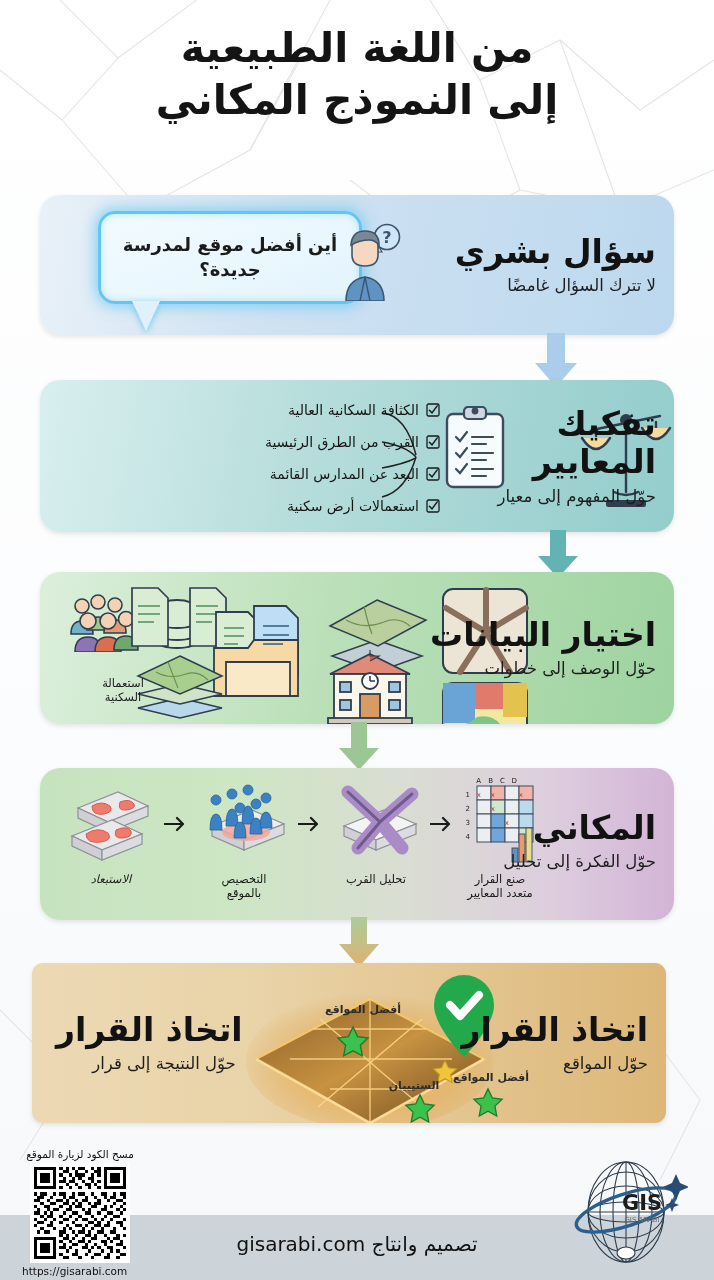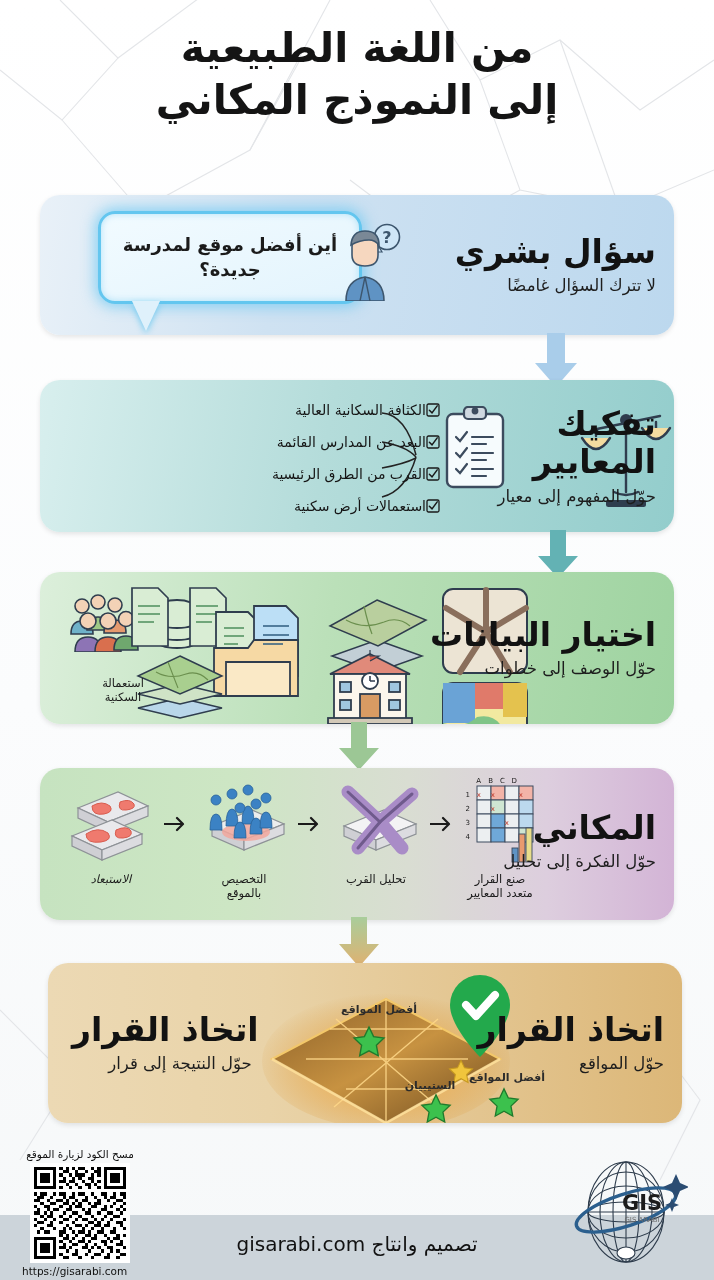--- a/index.html
+++ b/index.html
@@ -48,22 +48,22 @@
 
   
   #card1 { left:40px; top:195px; width:634px; height:140px;
            background: linear-gradient(100deg,#e9f1f8 0%, #cfe2f2 38%, #bcd8ee 100%); }
   #card2 { left:40px; top:380px; width:634px; height:152px;
            background: linear-gradient(100deg,#d8efee 0%, #b4dcda 45%, #93cdcc 100%); }
   #card3 { left:40px; top:572px; width:634px; height:152px;
            background: linear-gradient(100deg,#dcefdb 0%, #bbe0b9 45%, #9ed3a0 100%); }
   #card4 { left:40px; top:768px; width:634px; height:152px;
            background: linear-gradient(90deg,#c6e3c0 0%, #cde6c4 30%, #d9ddd2 58%, #ddcede 80%, #d3b4d6 100%); }
-  #card5 { left:48px; top:963px; width:634px; height:160px;
-           background: linear-gradient(90deg,#ecd9b4 0%, #e9d3a8 35%, #e3c590 68%, #dcb778 100%); }
+  #card5 { left:32px; top:963px; width:634px; height:160px;
+           background: linear-gradient(90deg,#ecd9b4 0%, #e9d3a8 35%, #e3c590 68%, #dcb778 100%); border-radius: 11px; }
 
   
   .arrow { position:absolute; }
 
   
   .bubble {
     position:absolute; left:58px; top:16px; width:264px; height:93px;
     border-radius: 17px;
     background: linear-gradient(160deg,#f2fbff 0%, #e3f4fd 100%);
     border: 3px solid #63c6ef;
@@ -77,21 +77,21 @@
     border-right: 14px solid transparent;
     border-top: 30px solid #dff1fb;
     filter: drop-shadow(0 3px 3px rgba(99,198,239,.8));
   }
   .person { position:absolute; left:300px; top:28px; width:66px; height:78px; }
 
   
   .scale-icon { position:absolute; right:0; }
   .check-list { position:absolute; left:150px; top:14px; width:250px; }
   .check-row { display:flex; align-items:center; justify-content:flex-start;
-               height:32px; direction:rtl; }
+               gap:7px; height:32px; direction:rtl; }
   .check-label { font-size:14px; color:#141414; white-space:nowrap; }
   .check-box { width:14px; height:14px; flex:0 0 14px; }
   .clipboard { position:absolute; left:404px; top:26px; width:62px; height:84px; }
 
   
   .cap { position:absolute; font-size:11.5px; color:#1a1a1a; text-align:center; line-height:1.25; }
 
   
   .footer-band {
     position:absolute; left:0; top:1215px; width:714px; height:65px;
@@ -208,28 +208,28 @@
             <rect x="1" y="1" width="12" height="12" rx="1.5" fill="none" stroke="#1a1a1a" stroke-width="1.3"></rect>
             <path d="M3.4 7.3 l2.6 2.6 l5.2 -7" stroke="#1a1a1a" stroke-width="1.5" fill="none" stroke-linecap="round"></path>
           </svg>
           <span class="check-label">الكثافة السكانية العالية</span>
         </div>
         <div class="check-row">
           <svg class="check-box" viewBox="0 0 14 14">
             <rect x="1" y="1" width="12" height="12" rx="1.5" fill="none" stroke="#1a1a1a" stroke-width="1.3"></rect>
             <path d="M3.4 7.3 l2.6 2.6 l5.2 -7" stroke="#1a1a1a" stroke-width="1.5" fill="none" stroke-linecap="round"></path>
           </svg>
-          <span class="check-label">البعد عن المدارس القائمة</span>
+          <span class="check-label">القرب من الطرق الرئيسية</span>
         </div>
         <div class="check-row">
           <svg class="check-box" viewBox="0 0 14 14">
             <rect x="1" y="1" width="12" height="12" rx="1.5" fill="none" stroke="#1a1a1a" stroke-width="1.3"></rect>
             <path d="M3.4 7.3 l2.6 2.6 l5.2 -7" stroke="#1a1a1a" stroke-width="1.5" fill="none" stroke-linecap="round"></path>
           </svg>
-          <span class="check-label">القرب من الطرق الرئيسية</span>
+          <span class="check-label">البعد عن المدارس القائمة</span>
         </div>
         <div class="check-row">
           <svg class="check-box" viewBox="0 0 14 14">
             <rect x="1" y="1" width="12" height="12" rx="1.5" fill="none" stroke="#1a1a1a" stroke-width="1.3"></rect>
             <path d="M3.4 7.3 l2.6 2.6 l5.2 -7" stroke="#1a1a1a" stroke-width="1.5" fill="none" stroke-linecap="round"></path>
           </svg>
           <span class="check-label">استعمالات أرض سكنية</span>
         </div>
       </div>
 

